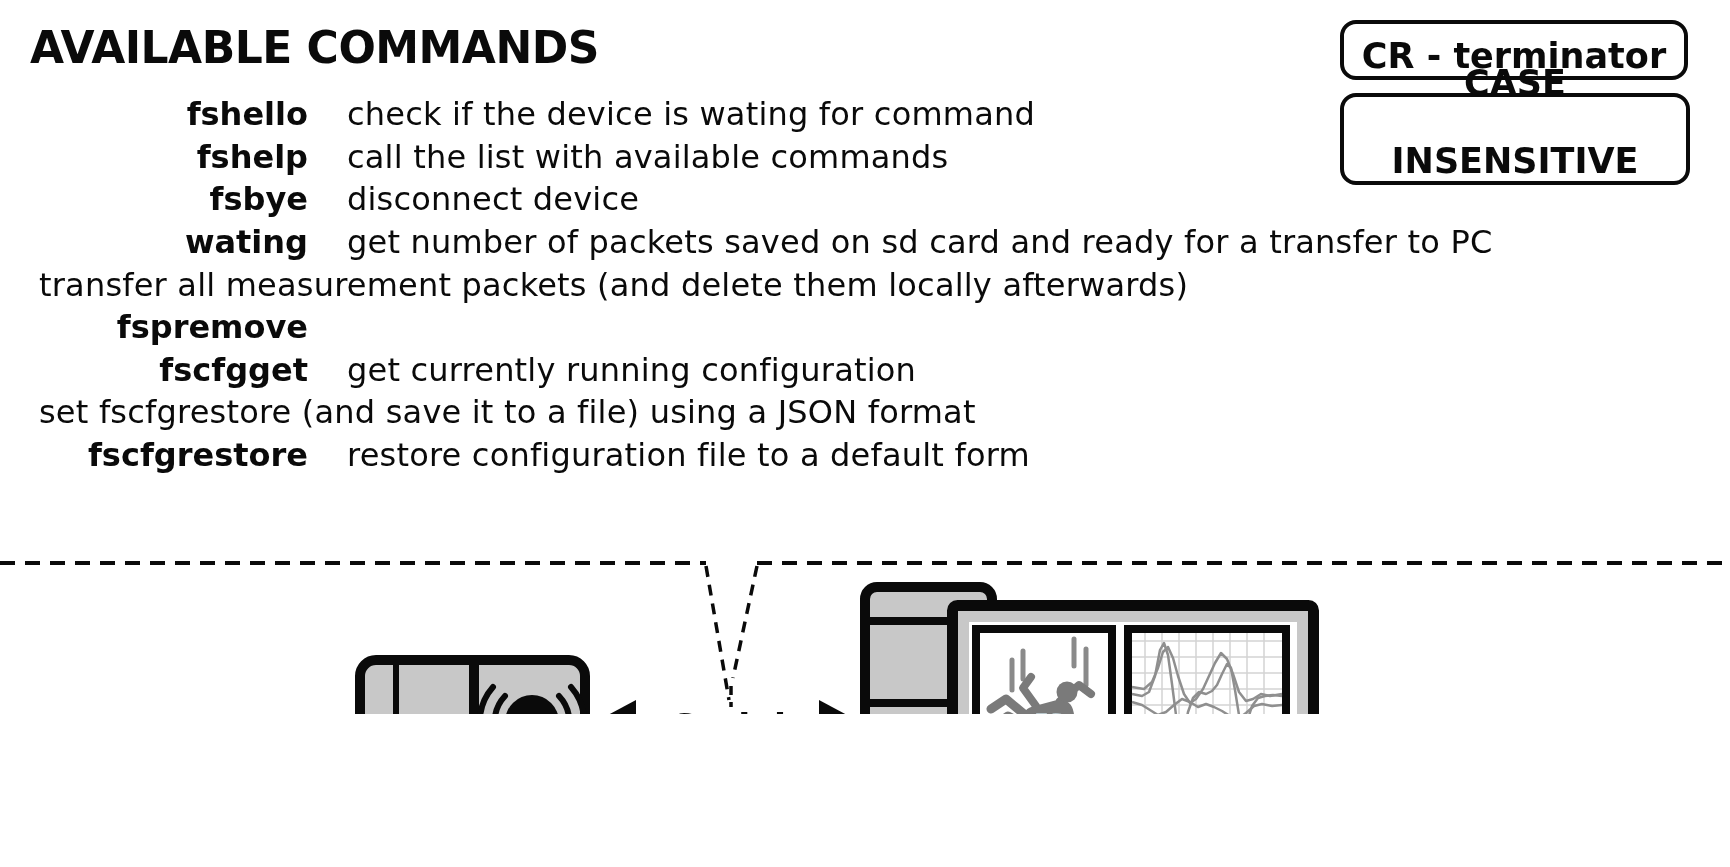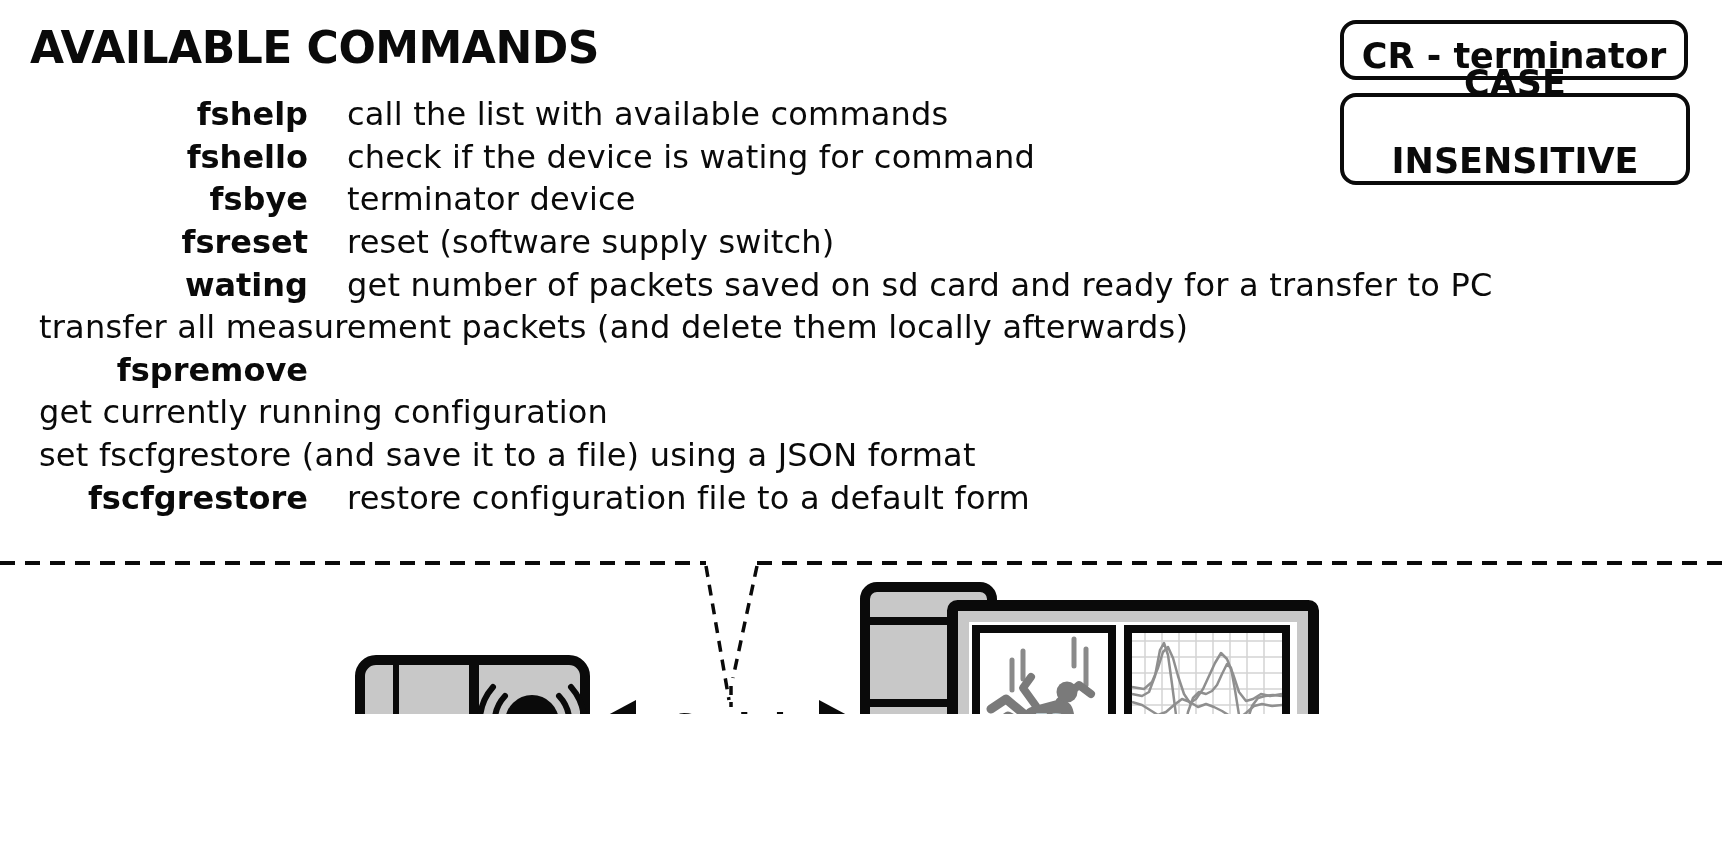--- a/index.html
+++ b/index.html
@@ -40,46 +40,43 @@
 
   <div class="badge badge-case">
     <span class="two-line">
       <span>CASE</span><br>
       <span>INSENSITIVE</span>
     </span>
   </div>
 
   <div class="cmd-list">
     <div class="cmd-row">
+      <div class="cmd-name">fshello</div>
+      <div class="cmd-desc">check if the device is wating for command</div>
+    </div>
+    <div class="cmd-row">
       <div class="cmd-name">fshelp</div>
       <div class="cmd-desc">call the list with available commands</div>
     </div>
     <div class="cmd-row">
-      <div class="cmd-name">fshello</div>
-      <div class="cmd-desc">check if the device is wating for command</div>
-    </div>
-    <div class="cmd-row">
       <div class="cmd-name">fsbye</div>
-      <div class="cmd-desc">terminator device</div>
-    </div>
-    <div class="cmd-row">
-      <div class="cmd-name">fsreset</div>
-      <div class="cmd-desc">reset (software supply switch)</div>
+      <div class="cmd-desc">disconnect device</div>
     </div>
     <div class="cmd-row">
       <div class="cmd-name">wating</div>
       <div class="cmd-desc">get number of packets saved on sd card and ready for a transfer to PC</div>
     </div>
     <div class="cmd-row">
       <div class="cmd-desc">transfer all measurement packets (and delete them locally afterwards)</div>
     </div>
     <div class="cmd-row">
       <div class="cmd-name">fspremove</div>
     </div>
     <div class="cmd-row">
+      <div class="cmd-name">fscfgget</div>
       <div class="cmd-desc">get currently running configuration</div>
     </div>
     <div class="cmd-row">
       <div class="cmd-desc">set fscfgrestore (and save it to a file) using a JSON format</div>
     </div>
     <div class="cmd-row">
       <div class="cmd-name">fscfgrestore</div>
       <div class="cmd-desc">restore configuration file to a default form</div>
     </div>
   </div>

